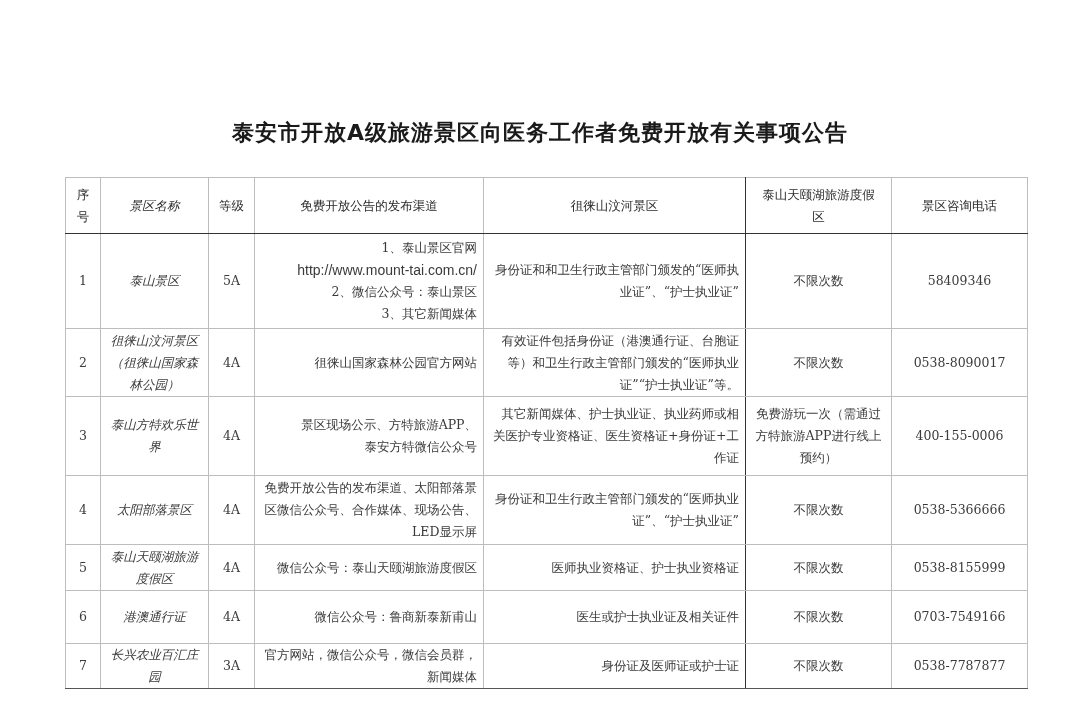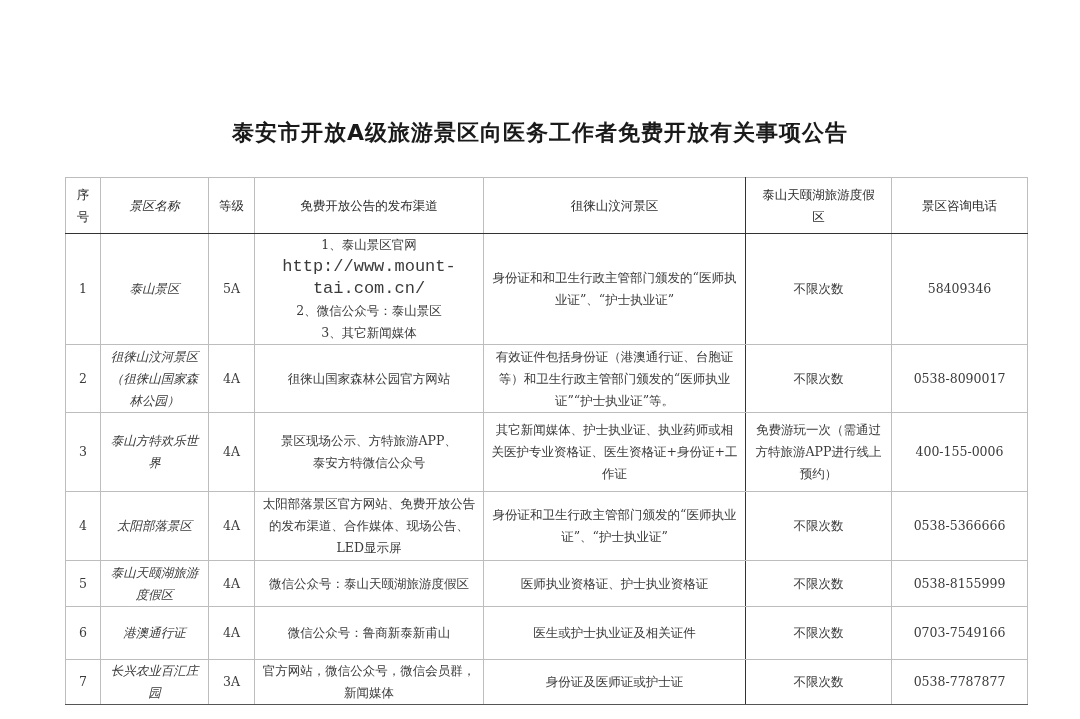--- a/index.html
+++ b/index.html
@@ -15,26 +15,26 @@
     position: absolute; left: 65px; top: 177px; border-collapse: collapse;
     table-layout: fixed; width: 962px;
   }
   td, th {
     border: 1px solid #bdbdbd; font-size: 12.5px; line-height: 22px; color: #3a3a3a;
     font-weight: normal; padding: 0 6px; vertical-align: middle;
   }
   th { font-family: "DejaVu Sans", sans-serif; color: #2a2a2a; }
   td { font-family: "DejaVu Serif", "Liberation Serif", serif; }
   td.c { text-align: center; }
-  td.l { text-align: center; }
+  td.l { text-align: right; }
   .thick-left { border-left: 1.5px solid #333 !important; font-style: italic; }
   .thick-right { border-right: 1.5px solid #333 !important; }
   tr.head th { border-bottom: 1.5px solid #333; height: 55px; }
   tr.bottom td { border-bottom: 1.5px solid #555; }
-  .mono { font-family: Liberation Mono, monospace; font-size: 17px; }
+  .mono { font-family: Liberation Sans, sans-serif; font-size: 14px; }
 </style>
 </head>
 <body>
 
 <div class="title">泰安市开放A级旅游景区向医务工作者免费开放有关事项公告</div>
 
 <table>
   <colgroup>
     <col style="width:35px">
     <col style="width:108px">
@@ -90,21 +90,21 @@
     </td>
     <td class="l thick-right">其它新闻媒体、护士执业证、执业药师或相关医护专业资格证、医生资格证+身份证+工作证</td>
     <td class="c">免费游玩一次（需通过方特旅游APP进行线上预约）</td>
     <td class="c">400-155-0006</td>
   </tr>
 
   <tr style="height:69px;">
     <td class="c">4</td>
     <td class="c thick-left">太阳部落景区</td>
     <td class="c">4A</td>
-    <td class="l">太阳部落景区官方网站、免费开放公告的发布渠道、合作媒体、现场公告、LED显示屏</td>
+    <td class="l">免费开放公告的发布渠道、太阳部落景区微信公众号、合作媒体、现场公告、LED显示屏</td>
     <td class="l thick-right">身份证和卫生行政主管部门颁发的“医师执业证”、“护士执业证”</td>
     <td class="c">不限次数</td>
     <td class="c">0538-5366666</td>
   </tr>
 
   <tr style="height:46px;">
     <td class="c">5</td>
     <td class="c thick-left">泰山天颐湖旅游度假区</td>
     <td class="c">4A</td>
     <td class="l">微信公众号：泰山天颐湖旅游度假区</td>

